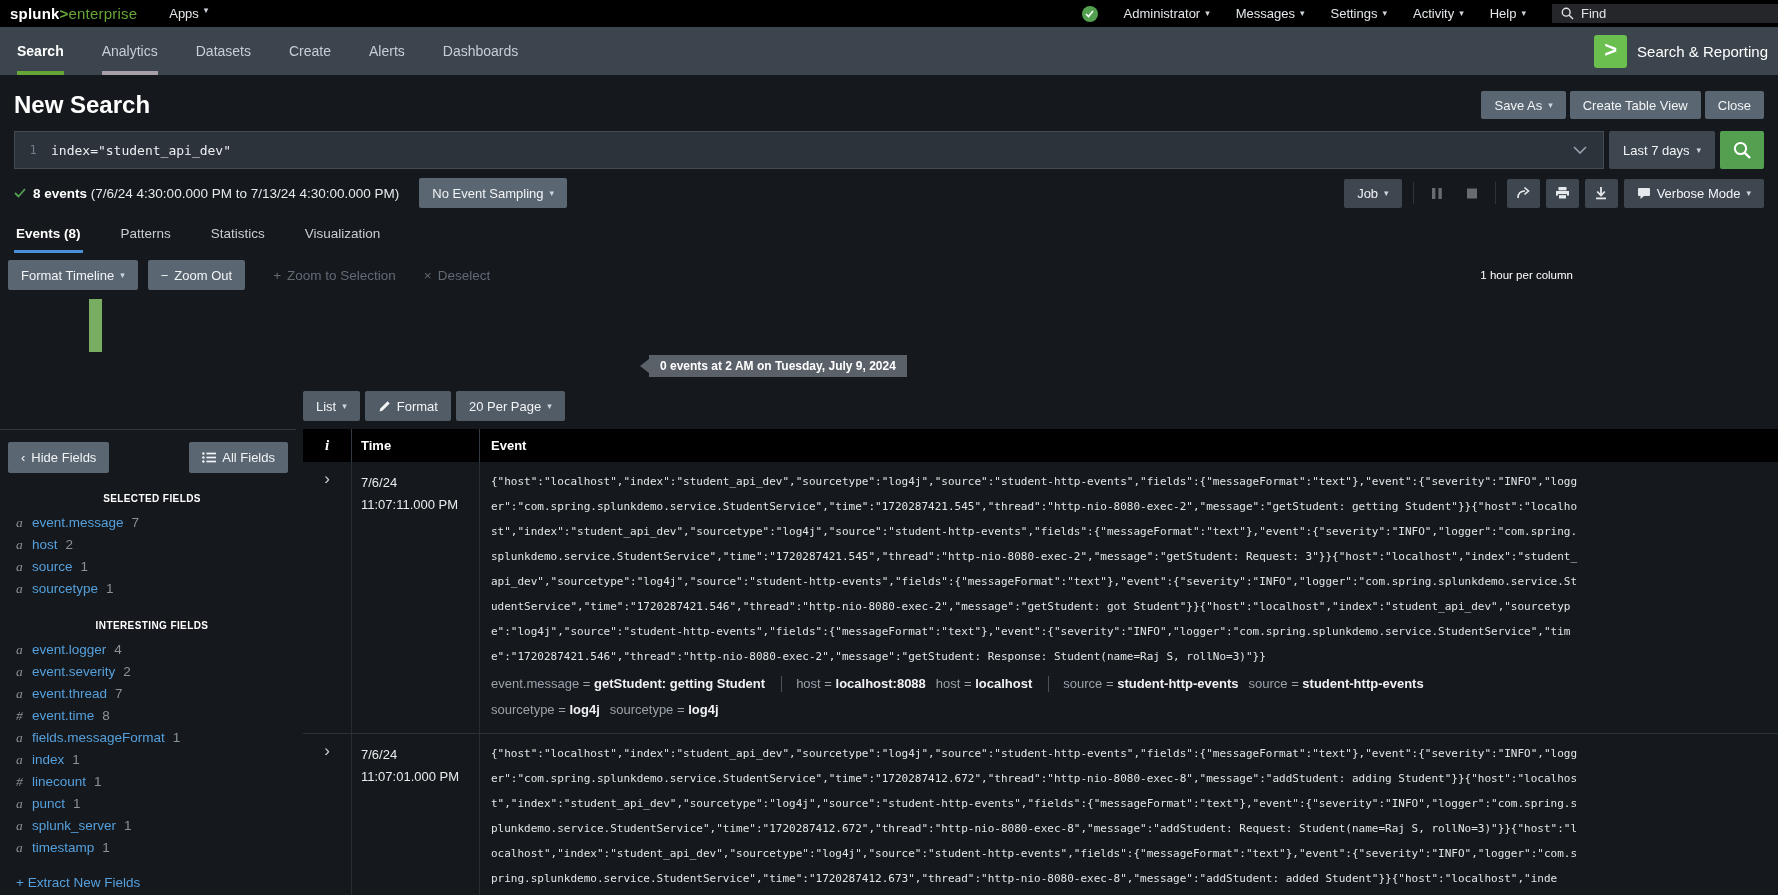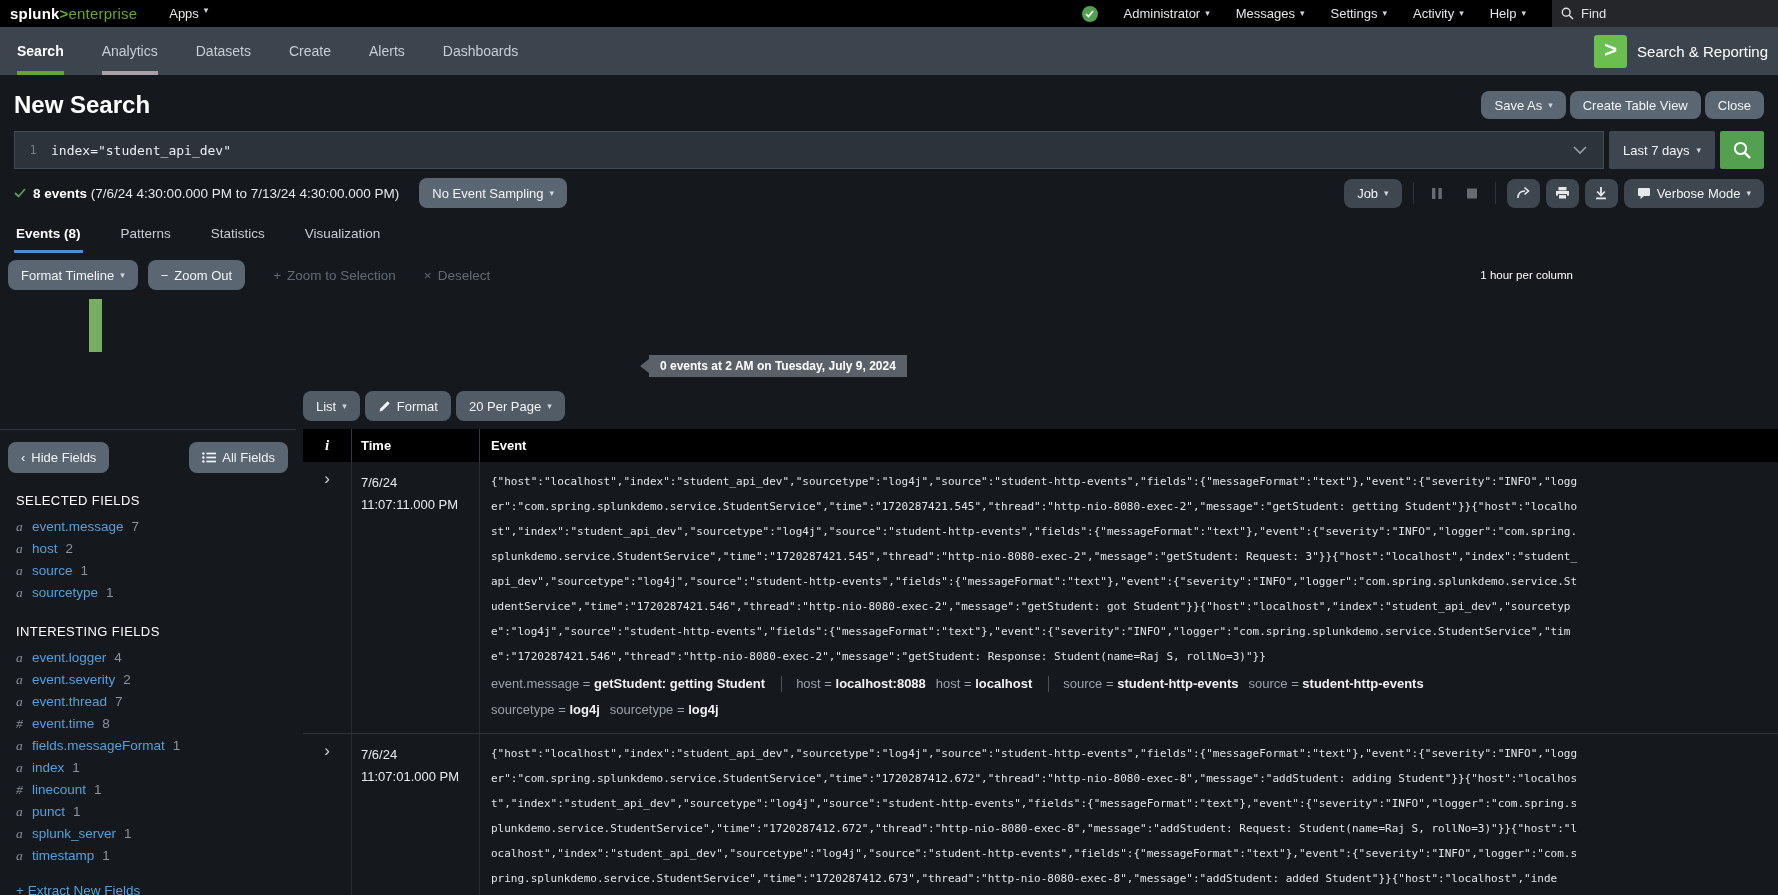--- a/index.html
+++ b/index.html
@@ -13,39 +13,39 @@
   
   .topbar { height:27px; background:#000; display:flex; align-items:center; padding:0 0 0 10px; }
   .logo { font-size:15px; font-weight:bold; color:#fff; letter-spacing:.2px; }
   .logo .lg-green { color:#65a637; }
   .logo .lg-prod { color:#65a637; font-weight:normal; }
   .apps { margin-left:32px; font-size:13px; color:#e3e7ea; display:flex; align-items:flex-start; gap:5px; cursor:pointer; }
   .caret { font-size:9px; color:#cfd5da; line-height:1; }
   .topbar-right { margin-left:auto; display:flex; align-items:center; height:100%; }
   .okbadge { width:16px; height:16px; border-radius:50%; background:#53a051; display:flex; align-items:center; justify-content:center; margin-right:26px; }
   .topmenu { font-size:13px; color:#e3e7ea; display:flex; align-items:center; gap:5px; margin-right:26px; cursor:pointer; }
-  .findbox { width:226px; height:27px; background:#24262a; display:flex; align-items:center; gap:7px; padding:0 9px; }
+  .findbox { width:226px; height:19px; background:#24262a; display:flex; align-items:center; gap:7px; padding:0 9px; }
   .findbox input { background:transparent; border:none; outline:none; color:#e6e9ec; font-size:13px; width:160px; font-family:"Liberation Sans",sans-serif; }
   .findbox input::placeholder { color:#dfe3e6; opacity:1; }
 
   
   .appnav { height:48px; background:#3c454e; display:flex; align-items:stretch; padding:0 0 0 17px; }
   .nav-tab { position:relative; display:flex; align-items:center; font-size:14px; color:#c7ced4; margin-right:38px; cursor:pointer; }
   .nav-tab.active { color:#fff; font-weight:bold; }
   .nav-tab.active::after { content:""; position:absolute; left:0; right:0; bottom:0; height:4px; background:#65a637; }
   .nav-tab.hovered::after { content:""; position:absolute; left:0; right:0; bottom:0; height:4px; background:#a89fa8; }
   .app-badge { margin-left:auto; display:flex; align-items:center; gap:10px; padding-right:10px; }
   .badge-icon { width:33px; height:33px; border-radius:3px; background:#6bbf4e; color:#fff; font-size:22px; font-weight:bold; display:flex; align-items:center; justify-content:center; padding-bottom:2px; }
   .badge-label { font-size:15px; color:#fff; }
 
   
   .page-header { display:flex; align-items:center; padding:16px 14px 12px 14px; }
   .page-title { font-size:24px; font-weight:bold; color:#fff; }
   .hdr-buttons { margin-left:auto; display:flex; gap:4px; }
-  .btn { background:#5a6672; color:#f2f4f6; font-size:13px; border:none; border-radius:8px;
+  .btn { background:#5a6672; color:#f2f4f6; font-size:13px; border:none; border-radius:2px;
          height:28px; padding:0 13px; display:flex; align-items:center; gap:6px; cursor:pointer; font-family:"Liberation Sans",sans-serif; }
 
   
   .search-row { display:flex; padding:0 14px; gap:5px; }
   .editor { flex:1; background:#2d333b; border:1px solid #434b54; height:38px; display:flex; align-items:center; }
   .gutter { width:36px; text-align:center; color:#747d86; font-family:"DejaVu Sans Mono",monospace; font-size:12px; }
   .query { font-family:"DejaVu Sans Mono",monospace; font-size:13px; color:#eceff1; }
   .editor-expand { margin-left:auto; padding:0 16px; cursor:pointer; }
   .btn-timerange { background:#3e4650; color:#f2f4f6; font-size:13px; height:38px; padding:0 14px; display:flex; align-items:center; gap:7px; border:none; border-radius:2px; cursor:pointer; }
   .btn-go { width:44px; height:38px; background:#53a051; border:none; border-radius:2px; display:flex; align-items:center; justify-content:center; cursor:pointer; }
@@ -78,21 +78,21 @@
   .tl-tooltip { position:absolute; left:649px; top:65px; background:#5a6169; color:#fff; font-size:12px; font-weight:bold; padding:4px 11px; white-space:nowrap; }
   .tl-tooltip::before { content:""; position:absolute; left:-9px; top:50%; margin-top:-7px; border:7px solid transparent; border-right:9px solid #5a6169; border-left:none; }
 
   
   .results-area { display:flex; margin-top:5px; }
   .fields-sidebar { width:296px; flex:none; }
   .sb-spacer { height:38px; }
   .sb-body { border-top:1px solid #31383f; padding:12px 8px 0 8px; }
   .fields-buttons { display:flex; justify-content:space-between; }
   .fields-buttons .btn { height:31px; }
-  .fgroup-title { font-size:13px; font-weight:normal; color:#fff; letter-spacing:.4px; margin:20px 0 8px 8px; }
+  .fgroup-title { font-size:10px; font-weight:bold; color:#fff; letter-spacing:.4px; margin:20px 0 8px 8px;text-align:center; }
   .field-item { display:flex; align-items:baseline; padding:3px 0 3px 8px; font-size:13.5px; cursor:pointer; }
   .f-type { width:16px; font-style:italic; color:#8a929b; font-family:"Liberation Serif",serif; }
   .f-name { color:#55a0dc; }
   .f-count { color:#8a929b; margin-left:8px; }
   .extract-link { margin:16px 0 0 8px; font-size:13.5px; color:#55a0dc; cursor:pointer; }
 
   .events-panel { flex:1; min-width:0; margin-left:7px; }
   .results-controls { height:38px; display:flex; gap:5px; padding-left:0; }
   .results-controls .btn { height:30px; background:#525c67; }
 

